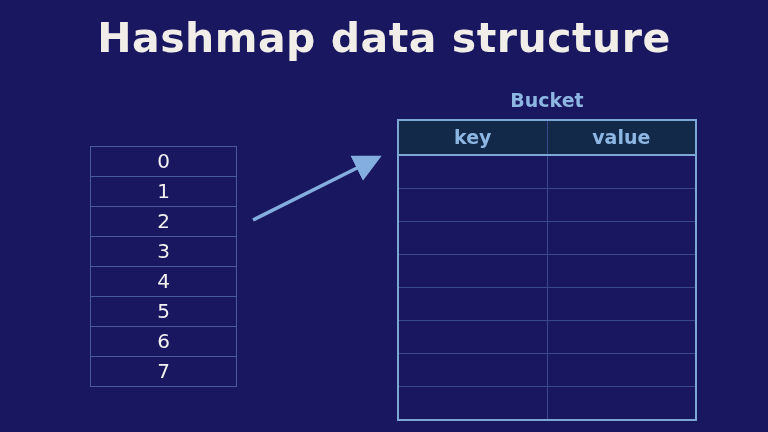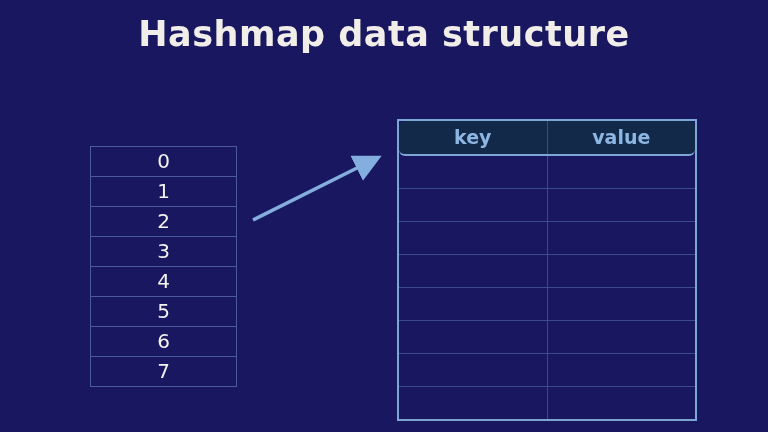--- a/index.html
+++ b/index.html
@@ -11,21 +11,21 @@
     font-family: "DejaVu Sans", "Liberation Sans", sans-serif;
     overflow: hidden;
   }
 
   
   .title {
     position: absolute;
     left: 0; top: 14px;
     width: 100%;
     text-align: center;
-    font-size: 35px;
+    font-size: 41px;
     font-weight: 600;
     letter-spacing: 0.5px;
     color: var(--title-text, #f1eee9);
   }
 
   
   .mini-label {
     position: absolute;
     text-align: center;
     font-size: 19px;
@@ -59,21 +59,20 @@
     position: absolute;
     left: 397px; top: 119px;
     width: 296px;
     border: 2px solid var(--bucket-border, #7ca6d4);
   }
   .bk-header {
     display: flex;
     height: 33px;
     background: var(--bucket-header-bg, #13294a);
     border-bottom: 2px solid var(--bucket-border, #7ca6d4);
-    border-radius: 6px;
   }
   .bk-hcell {
     flex: 1;
     line-height: 33px;
     text-align: center;
     font-size: 19px;
     font-weight: 700;
     color: var(--accent-blue, #8db6e3);
   }
   .bk-hcell + .bk-hcell { border-left: 1px solid var(--bucket-grid, #3a4a8c); }
@@ -103,20 +102,21 @@
 
   <svg class="arrow-svg" width="150" height="85" viewBox="0 0 150 85">
     <defs>
       <marker id="ah" markerWidth="9" markerHeight="9" refX="6.5" refY="4" orient="auto">
         <path d="M0,0 L8,4 L0,8 z" fill="#84ade0"></path>
       </marker>
     </defs>
     <line x1="8" y1="75" x2="132" y2="13" stroke="#84ade0" stroke-width="3.5" marker-end="url(#ah)"></line>
   </svg>
 
+  <div class="mini-label bk-label">Bucket</div>
 
   <div class="bk-table">
     <div class="bk-header">
       <div class="bk-hcell">key</div>
       <div class="bk-hcell">value</div>
     </div>
     <div>
         <div class="bk-row">
           <div class="bk-cell"></div>
           <div class="bk-cell"></div>

